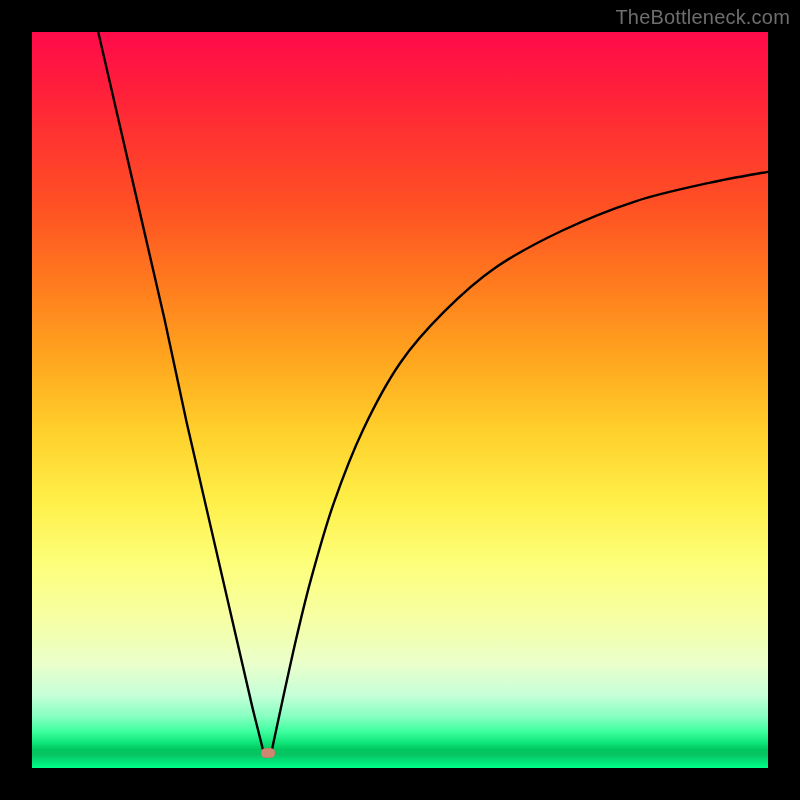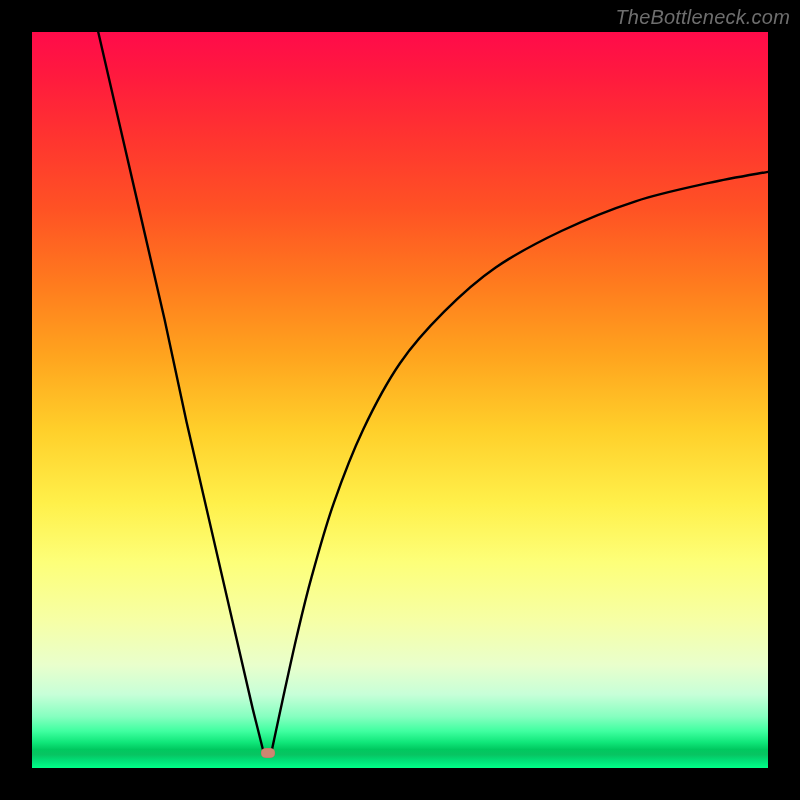--- a/index.html
+++ b/index.html
@@ -2,21 +2,20 @@
 <html><head>
 <meta charset="utf-8">
 <style>
   * { margin: 0; padding: 0; box-sizing: border-box; }
   html, body { width: 800px; height: 800px; overflow: hidden; background: #000; font-family: Arial, Helvetica, sans-serif; }
   .stage {
     position: relative;
     width: 800px;
     height: 800px;
     background: #000;
-    font-style: italic;
   }
   .plot-area {
     position: absolute;
     left: 32px;
     top: 32px;
     width: 736px;
     height: 736px;
     background: linear-gradient(to bottom,
       #ff0b4a 0%,
       #ff1a3e 6%,

